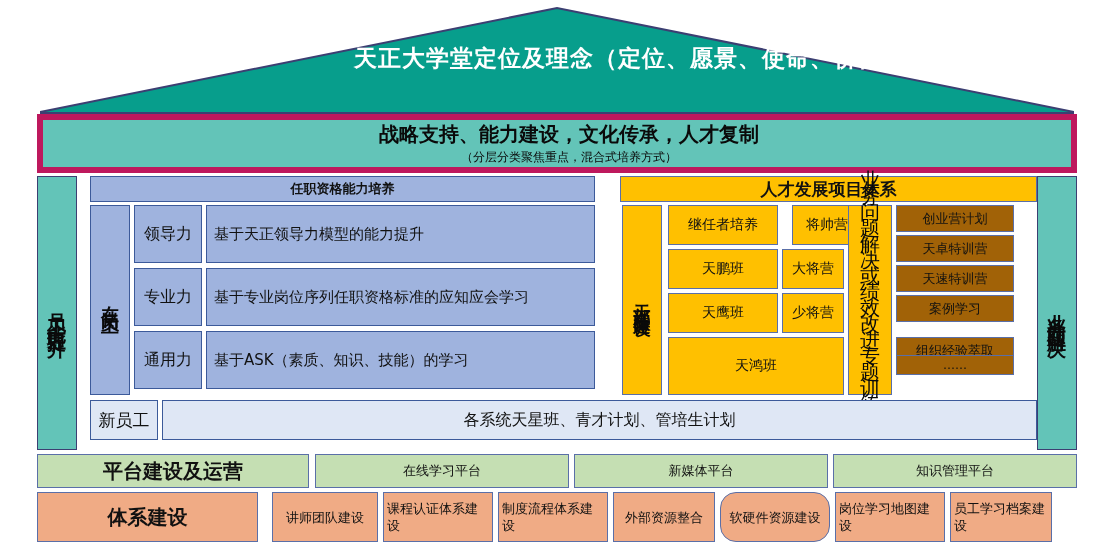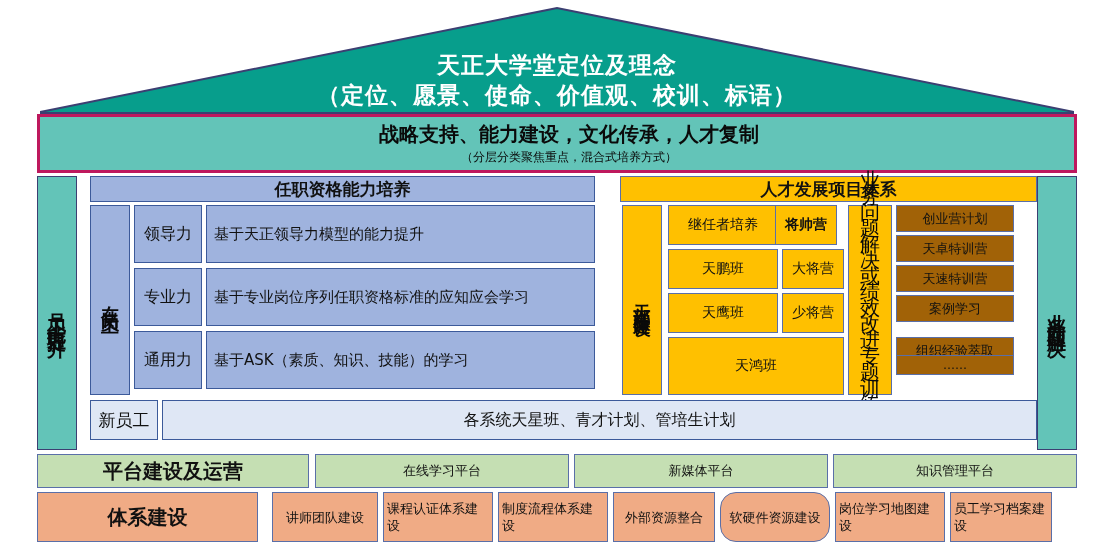--- a/index.html
+++ b/index.html
@@ -12,31 +12,31 @@
   }
   #root{position:absolute;left:0;top:0;width:1114px;height:551px;}
 
   
   .roof{
     position:absolute;left:40px;top:6px;width:1034px;height:108px;
   }
   .roof svg{display:block;width:100%;height:100%;}
   .roof-text{
     position:absolute;left:0;top:0;width:100%;height:100%;
-    display:flex;flex-direction:column;align-items:center;justify-content:flex-end;
+    display:flex;flex-direction:row;align-items:center;justify-content:flex-end;
     padding-bottom:4px;box-sizing:border-box;
     color:#ffffff;font-weight:bold;pointer-events:none;
   }
   .roof-line1{font-size:23px;line-height:29px;letter-spacing:1px;}
   .roof-line2{font-size:23px;line-height:30px;letter-spacing:1px;}
 
   
   .band2{
     position:absolute;left:37px;top:114px;width:1040px;height:59px;
-    background:#63c4b8;border:3px solid #be185d;box-sizing:border-box;
+    background:#63c4b8;border:6px solid #be185d;box-sizing:border-box;
     display:flex;flex-direction:column;align-items:center;justify-content:center;
     color:#0a0a0a;
     padding-left:24px;
   }
   .band2-main{font-size:20px;font-weight:bold;line-height:25px;}
   .band2-sub{font-size:12px;line-height:16px;margin-top:2px;}
 
   
   .mid{position:absolute;left:37px;top:176px;width:1040px;height:274px;}
 
@@ -49,21 +49,21 @@
   .vcol-r{left:1000px;}
   .vtxt{writing-mode:vertical-rl;text-orientation:upright;
         font-size:19px;font-weight:bold;letter-spacing:5px;color:#0a0a0a;line-height:1;}
 
   
   .blue-panel{position:absolute;left:53px;top:0;width:505px;height:274px;}
   .blue-head{
     position:absolute;left:0;top:0;width:505px;height:26px;
     background:#9fb3de;border:1px solid #3c5a9a;box-sizing:border-box;
     display:flex;align-items:center;justify-content:center;
-    font-size:17px;font-weight:bold;color:#111;
+    font-size:13px;font-weight:bold;color:#111;
   }
   .blue-left{
     position:absolute;left:0;top:29px;width:40px;height:190px;
     background:#9fb3de;border:1px solid #3c5a9a;box-sizing:border-box;
     display:flex;align-items:center;justify-content:center;
   }
   .blue-left .vtxt{font-size:18px;letter-spacing:4px;}
   .blue-rows{position:absolute;left:44px;top:29px;width:461px;height:190px;}
   .brow{position:absolute;left:0;width:396px;height:58px;}
   .brow .lbl{
@@ -210,21 +210,21 @@
     </div>
 
     <div class="or-panel">
       <div class="or-head">人才发展项目体系</div>
 
       <div class="or-vcol or-cadre">
         <span class="vtxt">干部梯队建设</span>
       </div>
 
       <div class="ocell" style="left:68px;top:29px;width:110px;height:40px;">继任者培养</div>
-      <div class="ocell" style="left:175px;top:29px;width:62px;height:40px;font-weight:bold;">将帅营</div>
+      <div class="ocell" style="left:192px;top:29px;width:70px;height:40px;">将帅营</div>
 
       <div class="ocell" style="left:68px;top:73px;width:110px;height:40px;">天鹏班</div>
       <div class="ocell" style="left:182px;top:73px;width:62px;height:40px;">大将营</div>
 
       <div class="ocell" style="left:68px;top:117px;width:110px;height:40px;">天鹰班</div>
       <div class="ocell" style="left:182px;top:117px;width:62px;height:40px;">少将营</div>
 
       <div class="ocell" style="left:68px;top:161px;width:176px;height:58px;">天鸿班</div>
 
       <div class="or-vcol or-biz">

